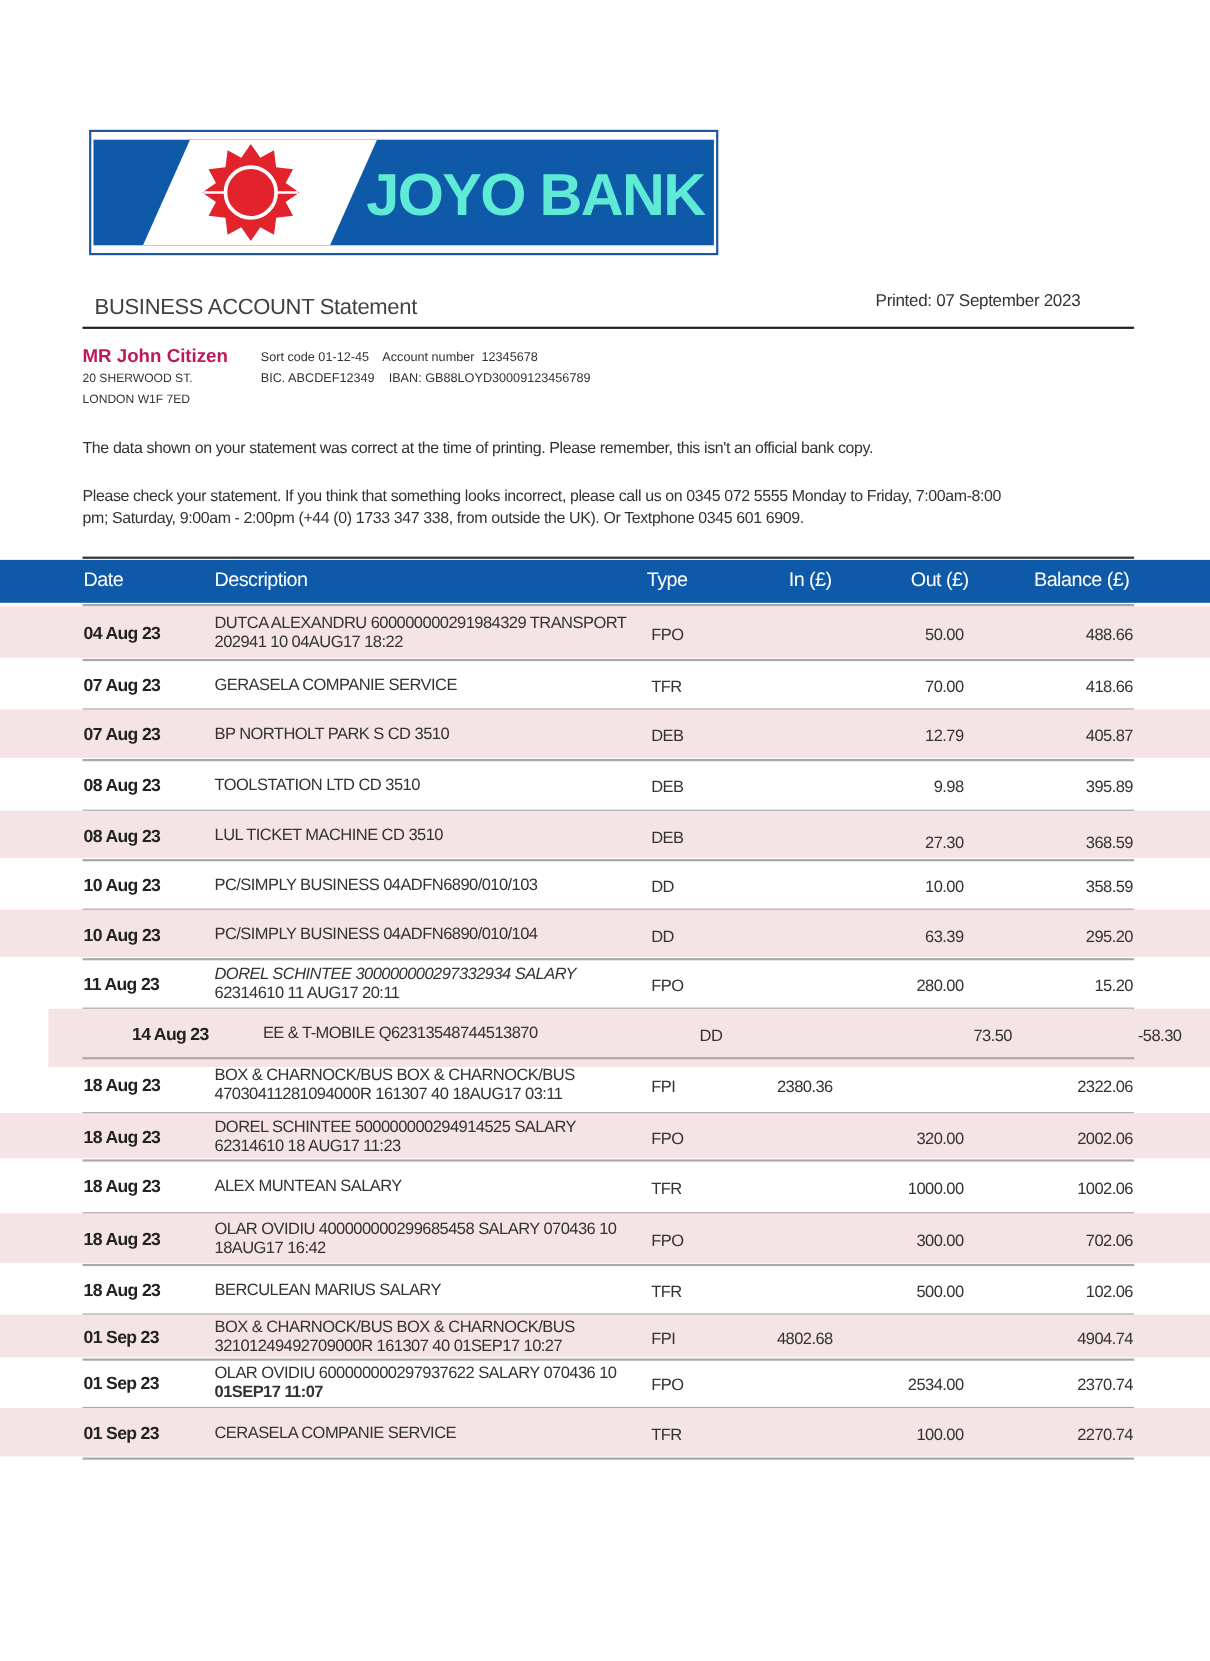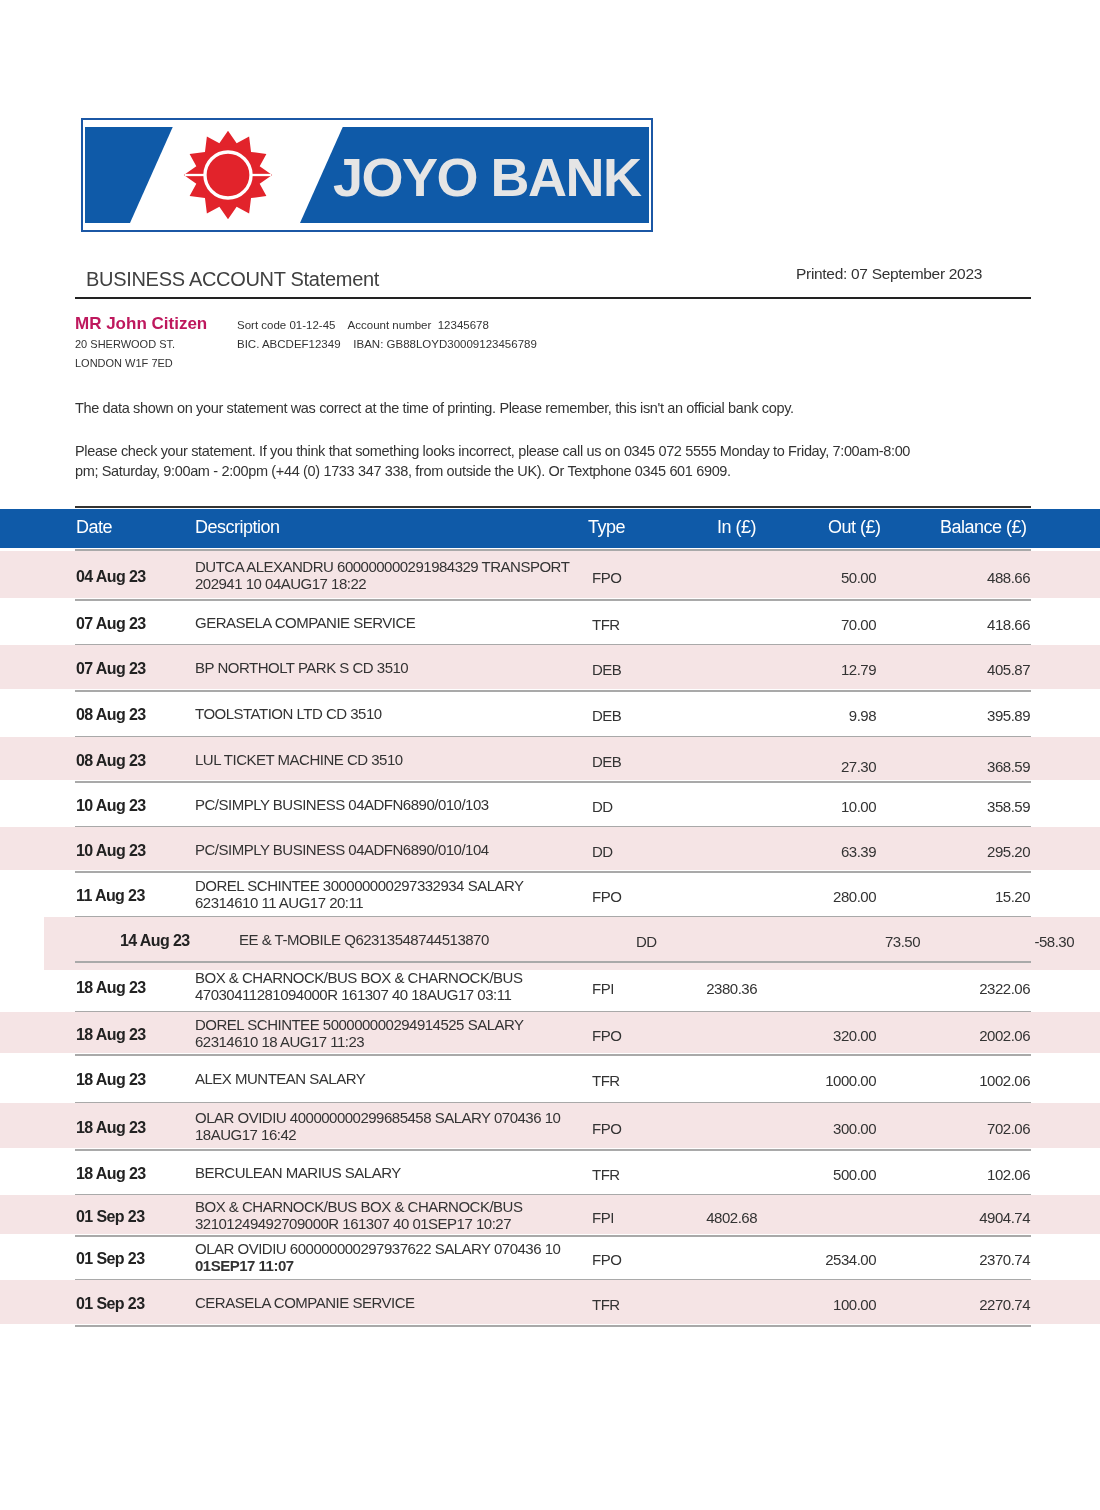--- a/index.html
+++ b/index.html
@@ -16,21 +16,21 @@
     background: #0f5aa8; overflow: hidden;
   }
   .logo-slash {
     position: absolute; top: 0; bottom: 0; left: 45px; width: 170px;
     background: #fff; transform: skewX(-24deg); transform-origin: bottom left;
   }
   .logo-sun { position: absolute; left: 95px; top: 0px; width: 96px; height: 96px; }
   .logo-text {
     position: absolute; left: 248px; top: 22px;
     font-family: "Liberation Sans", sans-serif; font-weight: 700;
-    font-size: 54px; letter-spacing: -1.5px; color: #e5e5e5; line-height: 56px;
+    font-size: 54px; letter-spacing: -1.5px; color: #5eead4; line-height: 56px;
   }
 
   
   .stmt-title {
     position: absolute; left: 86px; top: 268px;
     font-size: 20px; color: #404040; letter-spacing: -0.3px;
   }
   .printed {
     position: absolute; left: 796px; top: 265px; font-size: 15.5px; color: #333; letter-spacing: -0.3px;
   }
@@ -164,21 +164,21 @@
       <span class="cell c-date" style="top: 15px;">10 Aug 23</span>
       <span class="cell c-desc" style="top: 14px;">PC/SIMPLY BUSINESS 04ADFN6890/010/104</span>
       <span class="cell c-type" style="top: 16px;">DD</span>
       <span class="cell c-in" style="top: 16px;"></span>
       <span class="cell c-out" style="top: 16px;">63.39</span>
       <span class="cell c-bal" style="top: 16px;">295.20</span>
     </div>
     <div class="row-line" style="top: 871px;"></div>
     <div class="row" style="top: 872px; height: 43px;">
       <span class="cell c-date" style="top: 15px;">11 Aug 23</span>
-      <span class="cell c-desc" style="top: 5px;">DOREL SCHINTEE 300000000297332934 SALARY</span>
+      <span class="cell c-desc" style="top: 5px; font-style: italic;">DOREL SCHINTEE 300000000297332934 SALARY</span>
       <span class="cell c-type" style="top: 16px;">FPO</span>
       <span class="cell c-in" style="top: 16px;"></span>
       <span class="cell c-out" style="top: 16px;">280.00</span>
       <span class="cell c-bal" style="top: 16px;">15.20</span>
       <span class="cell c-desc" style="top: 22px;">62314610 11 AUG17 20:11</span>
     </div>
     <div class="row-line" style="top: 916px;"></div>
     <div class="row pink" style="top: 917px; height: 53px; margin-left: 44px;">
       <span class="cell c-date" style="top: 15px;">14 Aug 23</span>
       <span class="cell c-desc" style="top: 14px;">EE &amp; T-MOBILE Q62313548744513870</span>

